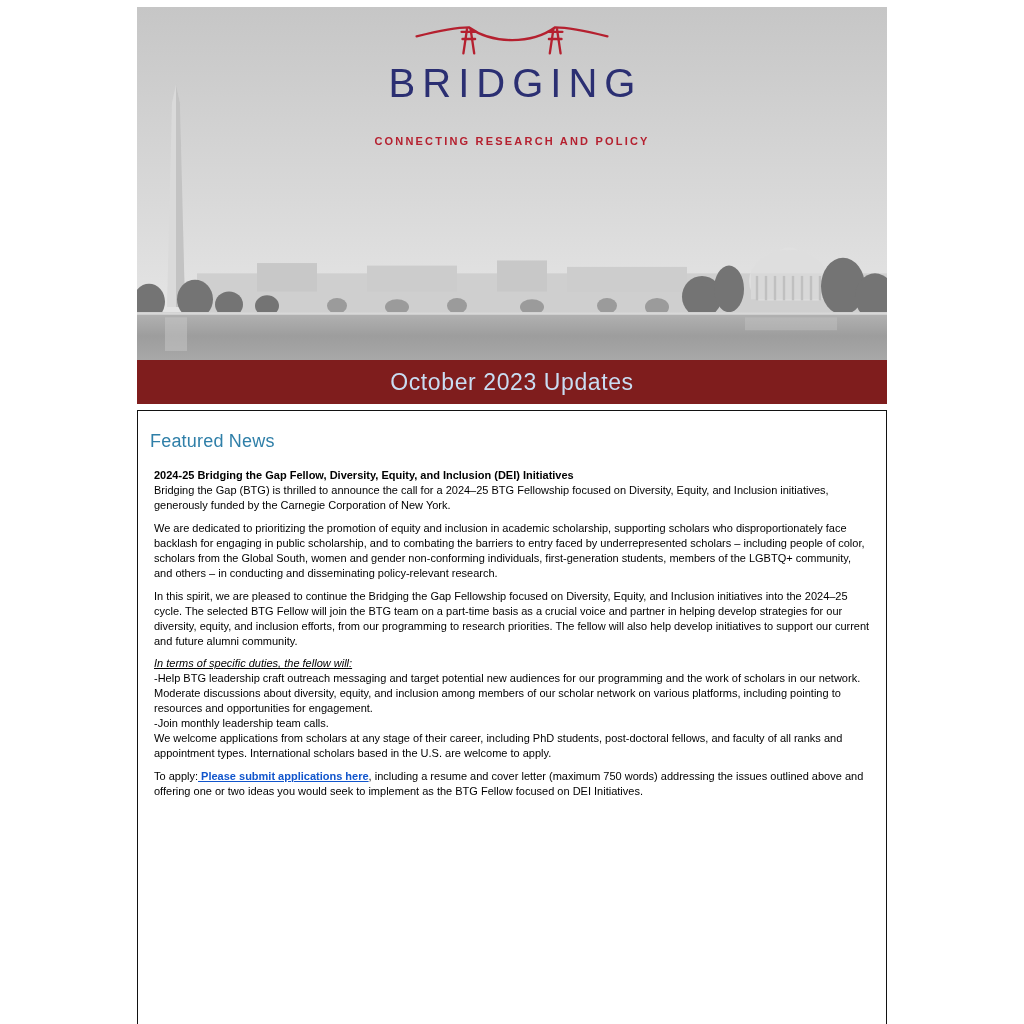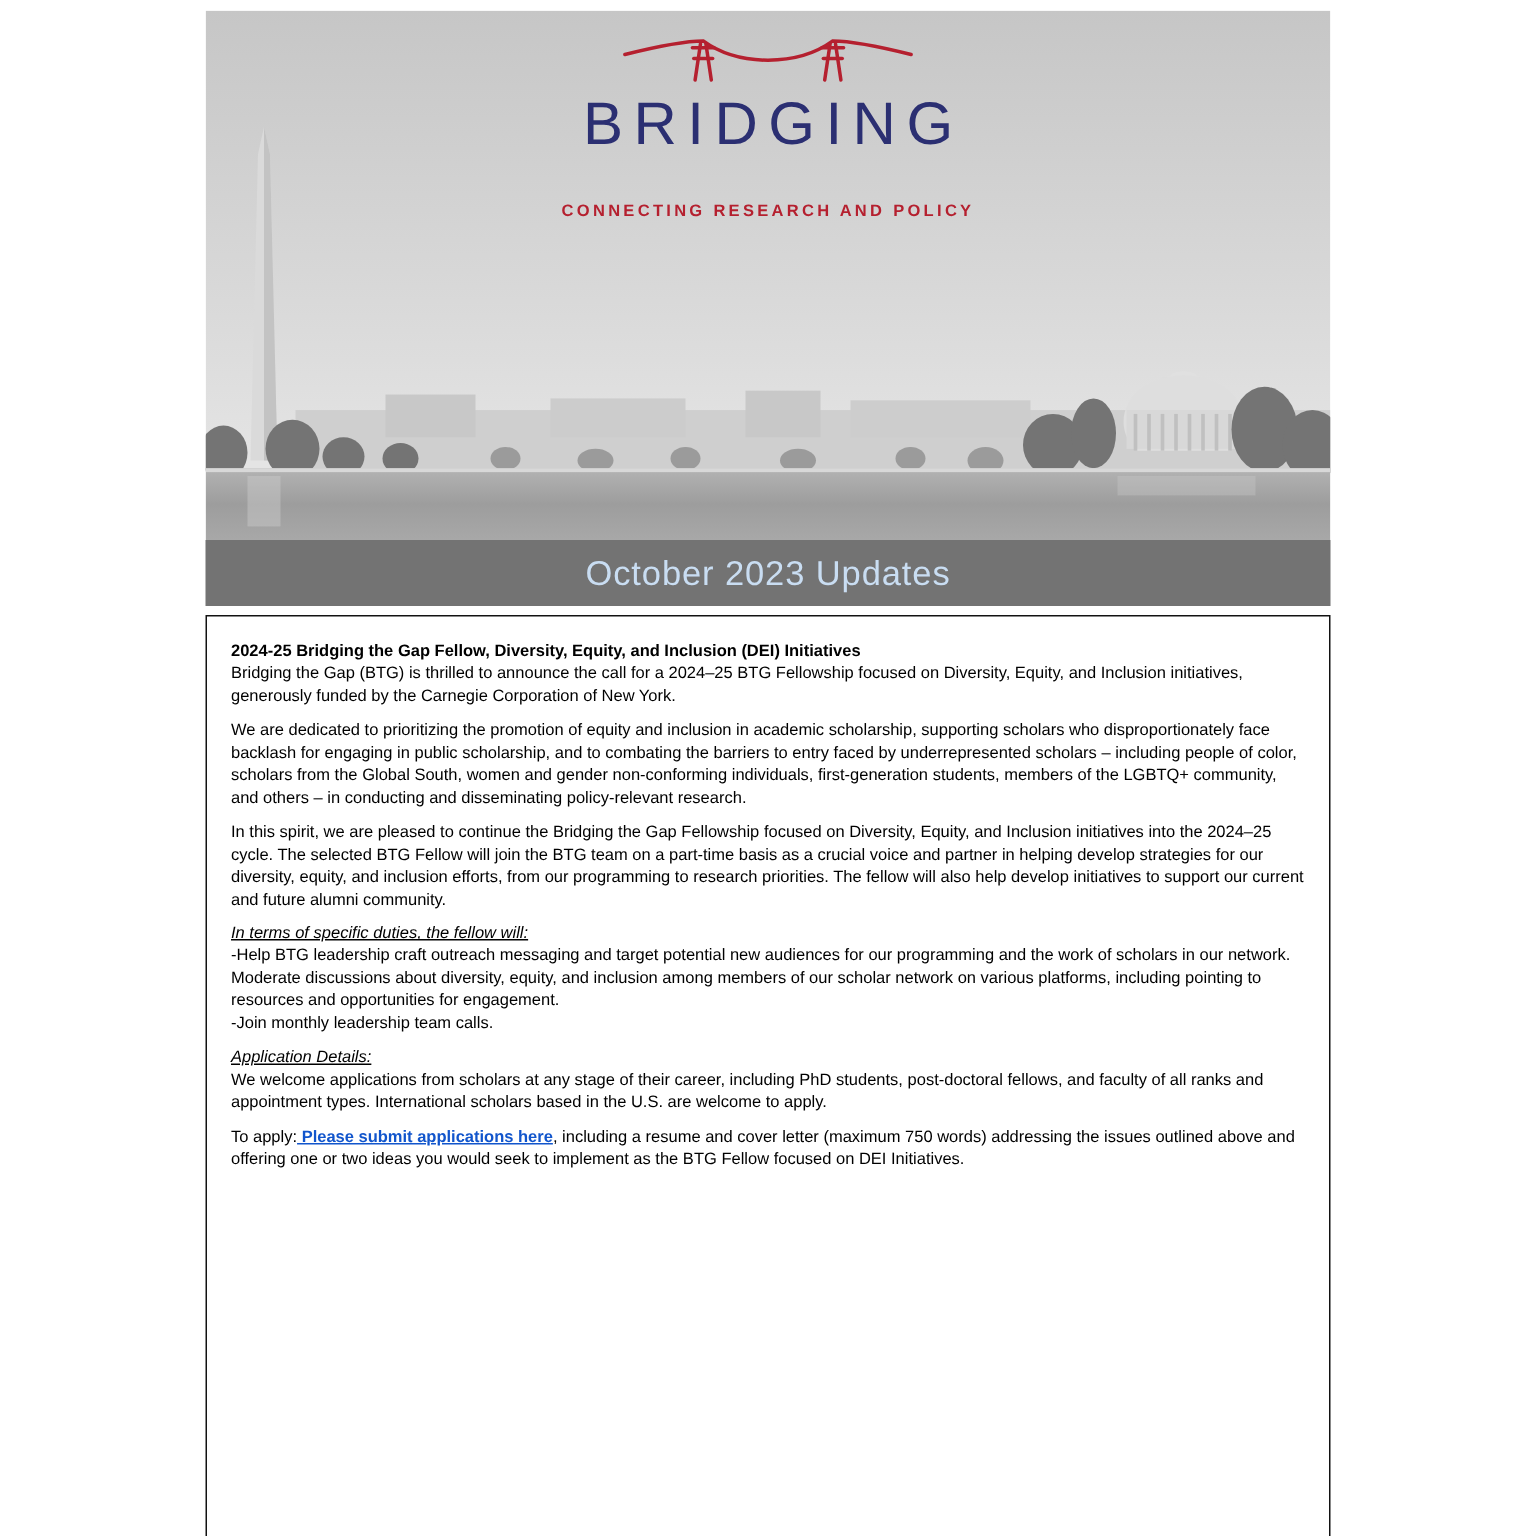--- a/index.html
+++ b/index.html
@@ -12,21 +12,21 @@
   .hero { position:relative; height:353px; overflow:hidden; }
   .hero svg.skyline { position:absolute; left:0; top:0; width:100%; height:100%; display:block; }
   .logo-block { position:absolute; top:14px; left:0; right:0; text-align:center; }
   .bridge-svg { display:block; margin:0 auto 4px auto; }
   .logo-line { font-size:40px; font-weight:400; letter-spacing:7px; padding-left:7px;
                color:#2b2f72; line-height:44px; }
   .logo-tagline { margin-top:30px; font-size:11px; font-weight:700; letter-spacing:2.2px;
                   padding-left:0; color:#b5202f; }
 
   
-  .banner { height:44px; background:#737373; display:flex; align-items:center; justify-content:center; }
+  .banner { height:44px; background:#7f1d1d; display:flex; align-items:center; justify-content:center; }
   .banner span { font-size:23px; color:#c9ddf2; letter-spacing:0.6px; }
 
   
   .content-box { margin-top:6px; border:1px solid #121212; background:#ffffff;
                  min-height:700px; padding:16px 16px 24px 12px; }
   .section-title { font-size:18px; font-weight:400; color:#2f7fa8; margin:4px 0 16px 0; letter-spacing:0.2px; }
   .article { margin-left:4px; font-size:11px; line-height:1.36; }
   .article p { margin:0; }
   .article p.gap { margin-top:8px; }
   .bold-title { font-weight:700; }
@@ -120,34 +120,34 @@
       <div class="logo-line">BRIDGING</div>
       <div class="logo-tagline">CONNECTING RESEARCH AND POLICY</div>
     </div>
   </div>
 
   <div class="banner">
     <span>October 2023 Updates</span>
   </div>
 
   <div class="content-box">
+    <div class="section-title">Featured News</div>
 
     <div class="article">
       <p class="bold-title">2024-25 Bridging the Gap Fellow, Diversity, Equity, and Inclusion (DEI) Initiatives</p>
       <p>Bridging the Gap (BTG) is thrilled to announce the call for a 2024–25 BTG Fellowship focused on Diversity, Equity, and Inclusion initiatives, generously funded by the Carnegie Corporation of New York.</p>
 
       <p class="gap">We are dedicated to prioritizing the promotion of equity and inclusion in academic scholarship, supporting scholars who disproportionately face backlash for engaging in public scholarship, and to combating the barriers to entry faced by underrepresented scholars – including people of color, scholars from the Global South, women and gender non-conforming individuals, first-generation students, members of the LGBTQ+ community, and others – in conducting and disseminating policy-relevant research.</p>
 
       <p class="gap">In this spirit, we are pleased to continue the Bridging the Gap Fellowship focused on Diversity, Equity, and Inclusion initiatives into the 2024–25 cycle. The selected BTG Fellow will join the BTG team on a part-time basis as a crucial voice and partner in helping develop strategies for our diversity, equity, and inclusion efforts, from our programming to research priorities. The fellow will also help develop initiatives to support our current and future alumni community.</p>
 
       <p class="gap italic">In terms of specific duties, the fellow will:</p>
       <p>-Help BTG leadership craft outreach messaging and target potential new audiences for our programming and the work of scholars in our network.</p>
       <p>Moderate discussions about diversity, equity, and inclusion among members of our scholar network on various platforms, including pointing to resources and opportunities for engagement.</p>
       <p>-Join monthly leadership team calls.</p>
 
-      <p class="gap italic">Application Details:</p>
       <p>We welcome applications from scholars at any stage of their career, including PhD students, post-doctoral fellows, and faculty of all ranks and appointment types. International scholars based in the U.S. are welcome to apply.</p>
 
       <p class="gap"><span>To apply:</span><a href="#" class="apply-link"> Please submit applications here</a><span>, including a resume and cover letter (maximum 750 words) addressing the issues outlined above and offering one or two ideas you would seek to implement as the BTG Fellow focused on DEI Initiatives.</span></p>
     </div>
   </div>
 
 </div>
 
 </body></html>

